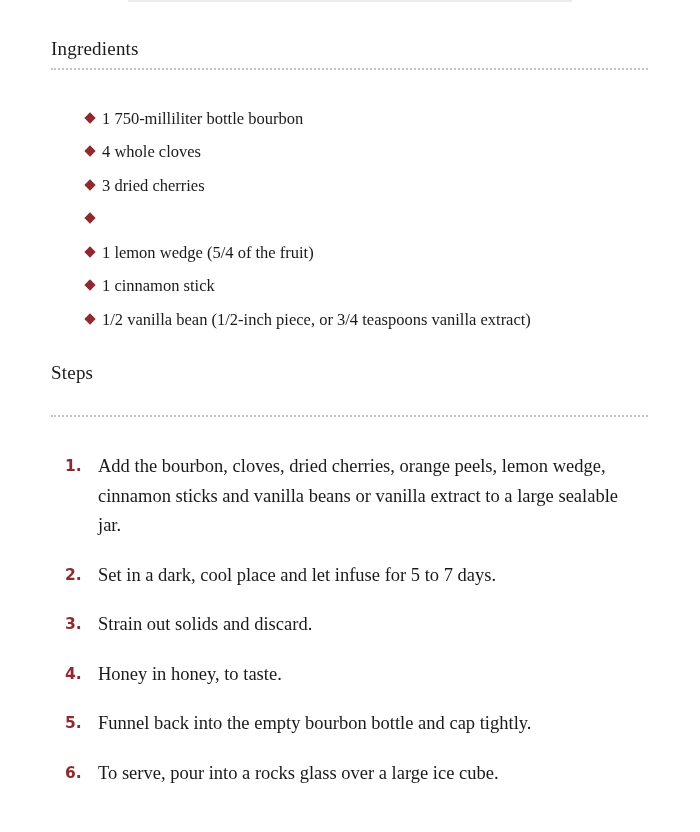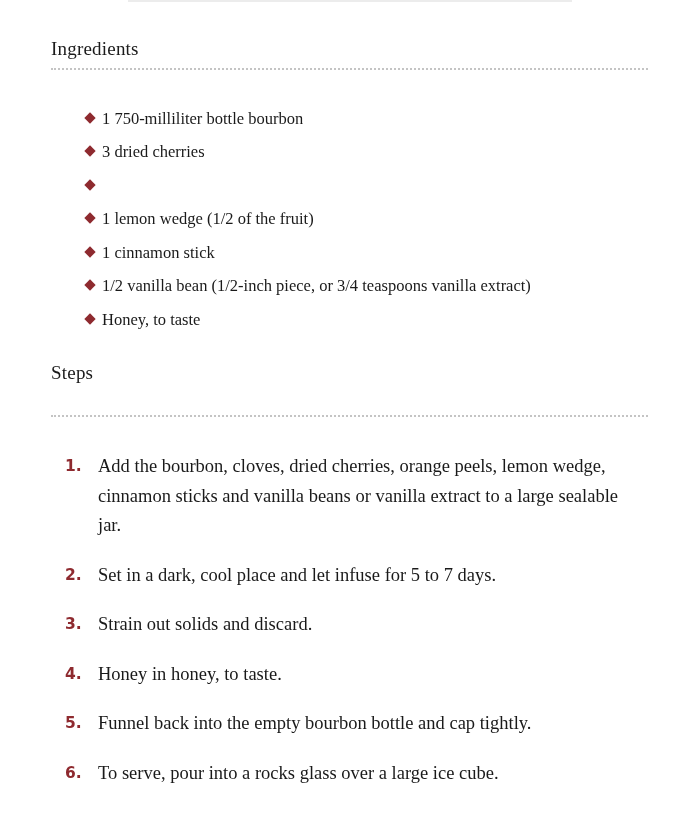--- a/index.html
+++ b/index.html
@@ -28,40 +28,40 @@
 <h2 class="section-title" style="top:32px;">Ingredients</h2>
 <div class="dotted-rule" style="top:68px;"></div>
 
 <ul class="ing-list">
   <li class="ing-item">
       <span class="diamond"></span>
       <span>1 750-milliliter bottle bourbon</span>
     </li>
   <li class="ing-item">
       <span class="diamond"></span>
+      <span>4 whole cloves</span>
+    </li>
+  <li class="ing-item">
+      <span class="diamond"></span>
       <span>3 dried cherries</span>
     </li>
   <li class="ing-item">
       <span class="diamond"></span>
     </li>
   <li class="ing-item">
       <span class="diamond"></span>
-      <span>1 lemon wedge (1/2 of the fruit)</span>
+      <span>1 lemon wedge (5/4 of the fruit)</span>
     </li>
   <li class="ing-item">
       <span class="diamond"></span>
       <span>1 cinnamon stick</span>
     </li>
   <li class="ing-item">
       <span class="diamond"></span>
       <span>1/2 vanilla bean (1/2-inch piece, or 3/4 teaspoons vanilla extract)</span>
-    </li>
-  <li class="ing-item">
-      <span class="diamond"></span>
-      <span>Honey, to taste</span>
     </li>
 </ul>
 
 <h2 class="section-title" style="top:356px;">Steps</h2>
 <div class="dotted-rule" style="top:415px;"></div>
 
 <ol class="steps-list">
   <li class="step">
       <span class="step-num">1.</span>
       <span class="step-text">Add the bourbon, cloves, dried cherries, orange peels, lemon wedge, cinnamon sticks and vanilla beans or vanilla extract to a large sealable jar.</span>

